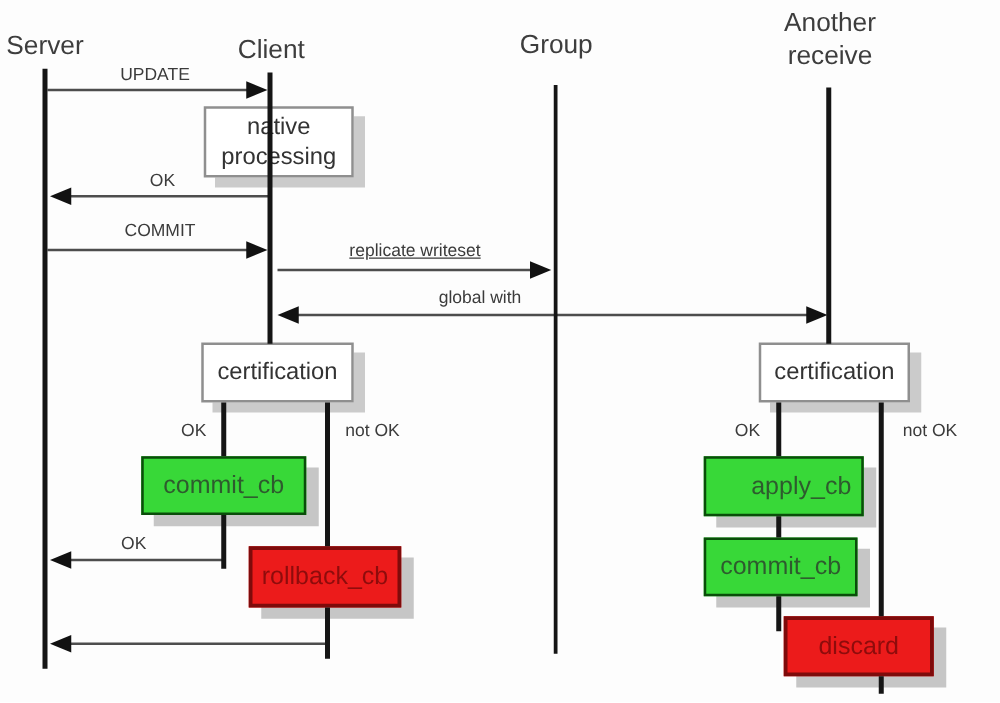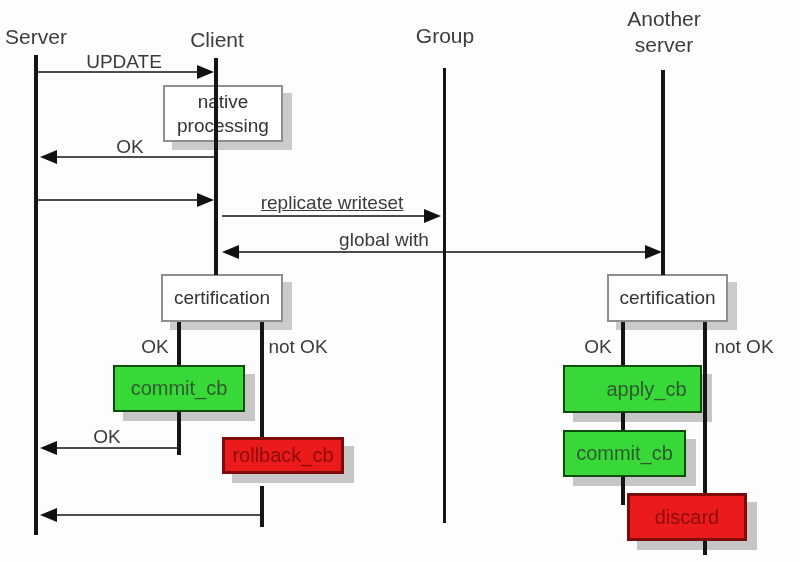--- a/index.html
+++ b/index.html
@@ -5,21 +5,21 @@
   html,body{margin:0;padding:0;background:#ffffff;}
   #canvas{
     position:relative;width:800px;height:562px;background:#fdfdfd;overflow:hidden;
     font-family:"Liberation Sans","DejaVu Sans",sans-serif;color:#3d3d3d;
   }
   .lifeline{position:absolute;background:#151515;}
   .stub{position:absolute;width:4px;background:#151515;}
   .hline{position:absolute;height:2px;background:#4d4d4d;}
   .ah-right{position:absolute;width:0;height:0;border-top:7px solid transparent;border-bottom:7px solid transparent;border-left:17px solid #111;}
   .ah-left{position:absolute;width:0;height:0;border-top:7px solid transparent;border-bottom:7px solid transparent;border-right:17px solid #111;}
-  .lbl{position:absolute;transform:translateX(-50%);font-size:19px;color:#3b3b3b;white-space:nowrap;}
+  .lbl{position:absolute;transform:translateX(-50%);font-size:14px;color:#3b3b3b;white-space:nowrap;}
   .actor{position:absolute;transform:translateX(-50%);font-size:21px;color:#3d3d3d;white-space:nowrap;text-align:center;}
   .actor.wrap{white-space:normal;width:110px;line-height:26px;}
   .pbox{
     position:absolute;background:#ffffff;border:2px solid #8f8f8f;
     box-shadow:9px 8px 0 #cbcbcb;box-sizing:border-box;
     display:flex;align-items:center;justify-content:center;text-align:center;
     font-size:19px;color:#333;line-height:24px;
   }
   .gbox{
     position:absolute;background:#38d838;border:2px solid #0a4d0a;
@@ -35,30 +35,31 @@
   }
 </style>
 </head>
 <body>
 
 <div id="canvas">
 
   <div class="actor" style="left:36px;top:25px;">Server</div>
   <div class="actor" style="left:217px;top:28px;">Client</div>
   <div class="actor" style="left:445px;top:24px;">Group</div>
-  <div class="actor wrap" style="left:664px;top:6px;">Another server</div>
+  <div class="actor wrap" style="left:664px;top:6px;">Another receive</div>
 
   <div class="lbl" style="left:124px;top:51px;">UPDATE</div>
   <div class="hline" style="left:38px;top:71px;width:162px;"></div>
   <div class="ah-right" style="left:197px;top:65px;"></div>
 
   <div class="lbl" style="left:130px;top:136px;">OK</div>
   <div class="hline" style="left:54px;top:156px;width:162px;"></div>
   <div class="ah-left" style="left:40px;top:150px;"></div>
 
+  <div class="lbl" style="left:128px;top:176px;">COMMIT</div>
   <div class="hline" style="left:38px;top:199px;width:162px;"></div>
   <div class="ah-right" style="left:197px;top:193px;"></div>
 
   <div class="lbl" style="left:332px;top:192px;text-decoration:underline;">replicate writeset</div>
   <div class="hline" style="left:222px;top:215px;width:204px;"></div>
   <div class="ah-right" style="left:424px;top:209px;"></div>
 
   <div class="lbl" style="left:384px;top:229px;">global with</div>
   <div class="hline" style="left:228px;top:251px;width:418px;"></div>
   <div class="ah-left" style="left:222px;top:245px;"></div>
@@ -74,22 +75,22 @@
   <div class="lbl" style="left:155px;top:336px;">OK</div>
   <div class="lbl" style="left:298px;top:336px;">not OK</div>
   <div class="lbl" style="left:598px;top:336px;">OK</div>
   <div class="lbl" style="left:744px;top:336px;">not OK</div>
 
   <div class="pbox" style="left:163px;top:85px;width:120px;height:57px;">native processing</div>
   <div class="pbox" style="left:161px;top:274px;width:122px;height:48px;">certification</div>
   <div class="pbox" style="left:607px;top:274px;width:121px;height:48px;">certification</div>
 
   <div class="gbox" style="left:113px;top:365px;width:132px;height:47px;">commit_cb</div>
-  <div class="rbox" style="left:199px;top:437px;width:122px;height:37px;margin-left:23px;">rollback_cb</div>
-  <div class="gbox" style="left:563px;top:365px;width:139px;height:48px;padding-left:28px;">apply_cb</div>
+  <div class="rbox" style="left:199px;top:437px;width:122px;height:49px;">rollback_cb</div>
+  <div class="gbox" style="left:563px;top:365px;width:128px;height:48px;padding-left:28px;">apply_cb</div>
   <div class="gbox" style="left:563px;top:430px;width:123px;height:47px;">commit_cb</div>
   <div class="rbox" style="left:627px;top:493px;width:120px;height:48px;">discard</div>
 
   <div class="stub" style="left:177px;top:322px;height:43px;"></div>
   <div class="stub" style="left:177px;top:412px;height:43px;"></div>
   <div class="stub" style="left:260px;top:322px;height:115px;"></div>
   <div class="stub" style="left:260px;top:486px;height:41px;"></div>
   <div class="stub" style="left:621px;top:322px;height:43px;"></div>
   <div class="stub" style="left:621px;top:413px;height:17px;"></div>
   <div class="stub" style="left:621px;top:477px;height:28px;"></div>

